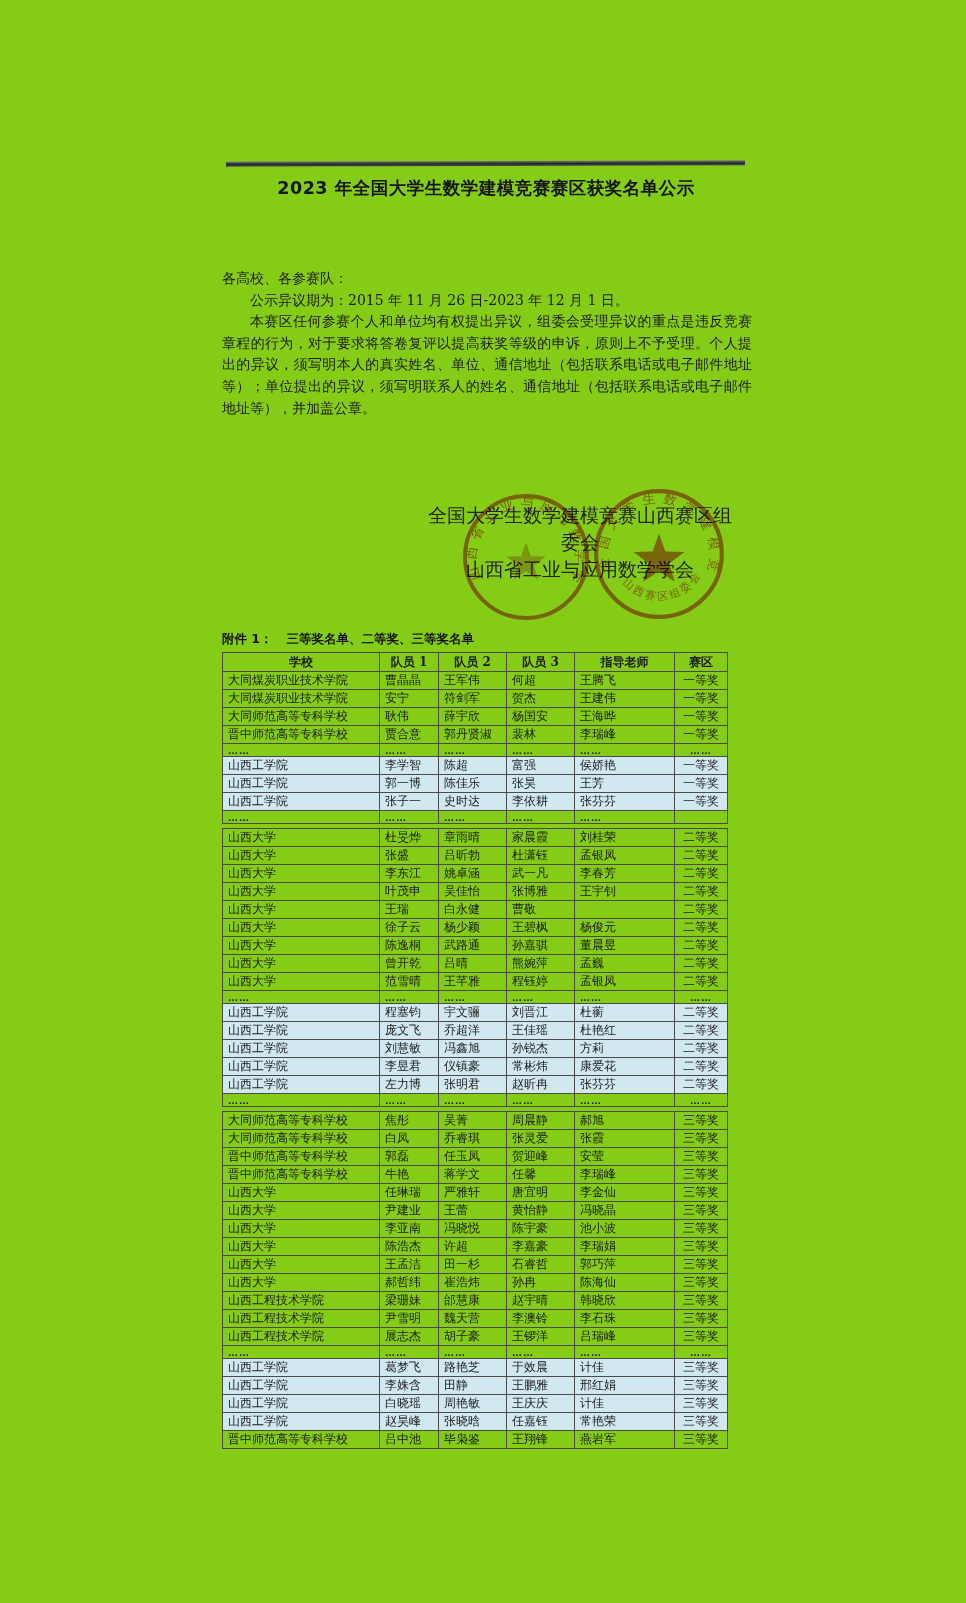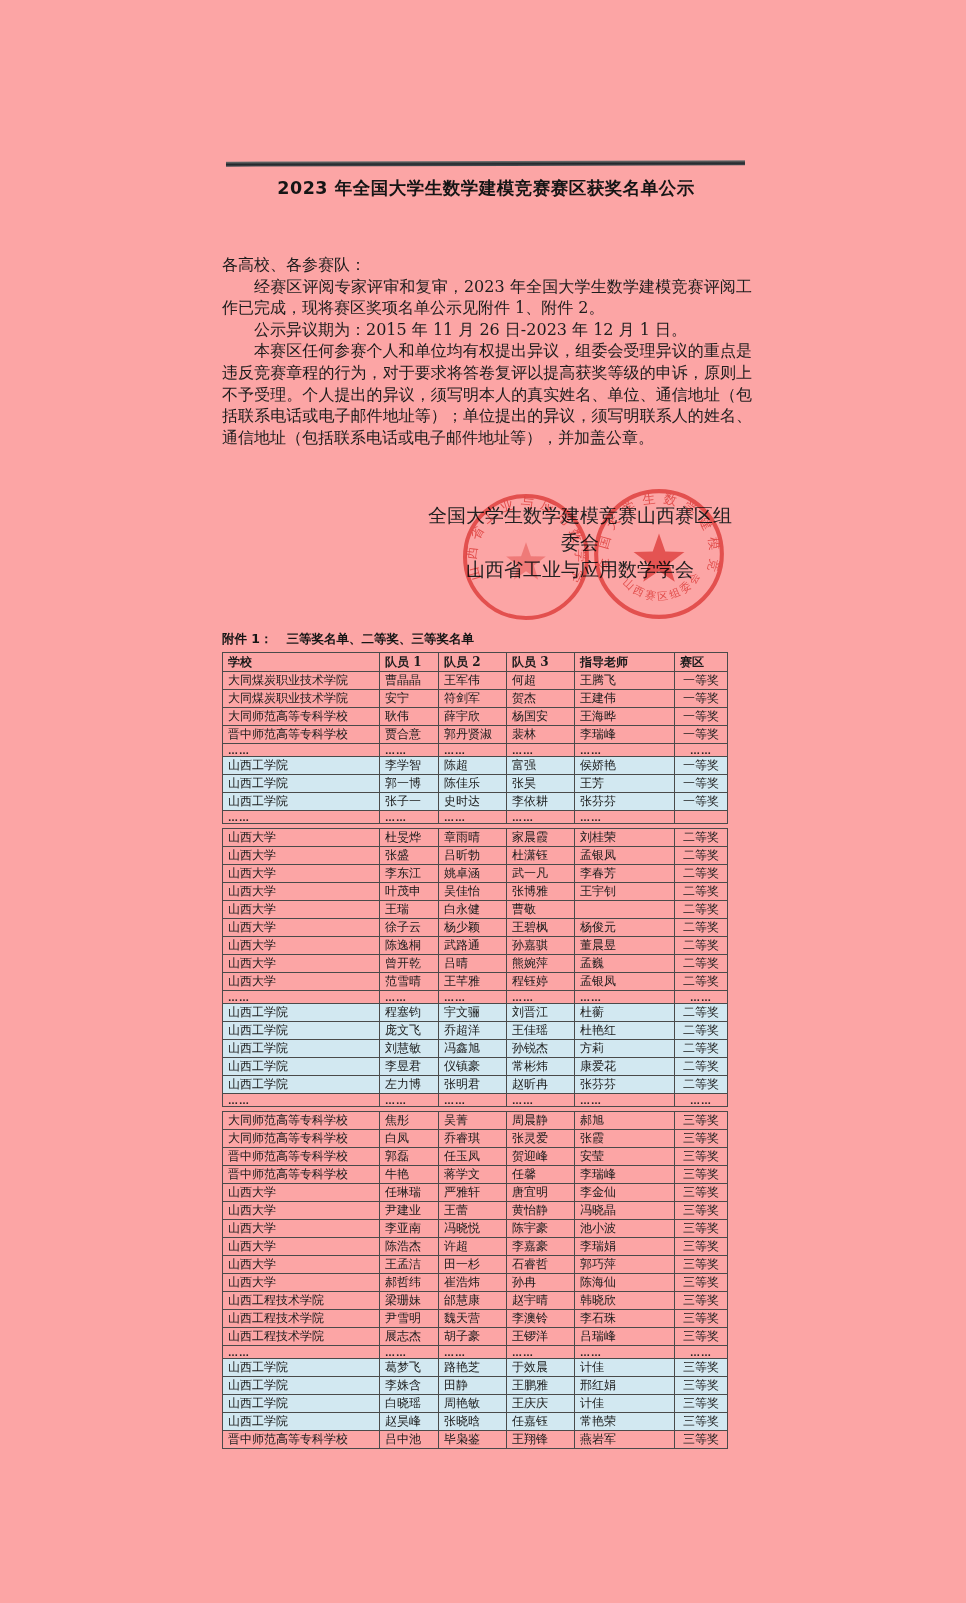--- a/index.html
+++ b/index.html
@@ -1,37 +1,37 @@
 <!DOCTYPE html>
 <html><head>
 <meta charset="utf-8">
 <style>
   html,body { margin:0; padding:0; background:#e9e9e9; }
   .doc {
     position:relative; width:966px; height:1603px; margin:0 auto;
-    background:#fca5a5; overflow:hidden;
+    background:#84cc16; overflow:hidden;
     font-family:"DejaVu Serif","Liberation Serif",serif; color:#1f1f1f;
   }
   .topbar {
     position:absolute; left:226px; top:161px; width:519px; height:5px;
     background:linear-gradient(#777 0%, #23272b 55%, #4a4f54 100%);
     transform:rotate(-0.15deg);
   }
   .title {
     position:absolute; left:210px; top:176px; width:552px; text-align:center;
     font-family:"DejaVu Sans","Liberation Sans",sans-serif;
     font-weight:bold; font-size:17.5px; letter-spacing:0.5px; color:#151515;
   }
   .docnum {
     position:absolute; left:210px; top:212px; width:552px; text-align:center;
     font-size:12.5px; color:#2b2b2b;
   }
   .bodytext {
-    position:absolute; left:222px; top:254px; width:530px;
-    font-size:16px; line-height:21.6px; text-align:justify; color:#1c1c1c;
+    position:absolute; left:222px; top:268px; width:530px;
+    font-size:14px; line-height:21.6px; text-align:justify; color:#1c1c1c;
   }
   .bodytext p { margin:0; text-indent:2em; }
   .bodytext p.salutation { text-indent:0; }
   .sig {
     position:absolute; left:425px; top:502px; width:310px; text-align:center;
     font-size:19px; line-height:27px; color:#222; z-index:1;
   }
   .stamp { position:absolute; mix-blend-mode:multiply; opacity:0.85; z-index:2; }
   .stamp-left  { left:460px; top:491px; }
   .stamp-right { left:591px; top:486px; }
@@ -43,21 +43,21 @@
   .attach .attach-title { margin-left:14px; }
   .tablewrap { position:absolute; left:222px; top:652px; }
   table.awards {
     border-collapse:collapse; width:505px; table-layout:fixed;
     font-size:12px; color:#1b1b1b;
   }
   table.awards th, table.awards td {
     border:1px solid #4a4a4a; padding:1px 5px; height:15px; line-height:15px;
     overflow:hidden; white-space:nowrap; text-align:left; font-weight:normal;
   }
-  table.awards th { font-weight:bold; text-align:left; height:16px; }
+  table.awards th { font-weight:bold; text-align:center; height:16px; }
   table.awards td:last-child { text-align:center; }
   table.awards tr.highlight td { background:#d2e8f1; }
   table.awards tr.dots td {
     height:10px; line-height:9px; font-size:10px; font-weight:bold; letter-spacing:1px;
   }
   table.awards tr.spacer td {
     border:none; height:4px; padding:0; background:transparent;
   }
   svg text { font-family:"DejaVu Serif","Liberation Serif",serif; }
 </style>
@@ -65,21 +65,20 @@
 <body>
 
 <div class="doc">
 
   <div class="topbar"></div>
 
   <div class="title">2023 年全国大学生数学建模竞赛赛区获奖名单公示</div>
 
   <div class="bodytext">
     <p class="salutation">各高校、各参赛队：</p>
-    <p>经赛区评阅专家评审和复审，2023 年全国大学生数学建模竞赛评阅工作已完成，现将赛区奖项名单公示见附件 1、附件 2。</p>
     <p>公示异议期为：2015 年 11 月 26 日-2023 年 12 月 1 日。</p>
     <p>本赛区任何参赛个人和单位均有权提出异议，组委会受理异议的重点是违反竞赛章程的行为，对于要求将答卷复评以提高获奖等级的申诉，原则上不予受理。个人提出的异议，须写明本人的真实姓名、单位、通信地址（包括联系电话或电子邮件地址等）；单位提出的异议，须写明联系人的姓名、通信地址（包括联系电话或电子邮件地址等），并加盖公章。</p>
   </div>
 
   <div class="sig">
     <div>全国大学生数学建模竞赛山西赛区组委会</div>
     <div>山西省工业与应用数学学会</div>
   </div>
 
   <svg class="stamp stamp-left" width="132" height="132" viewBox="0 0 132 132">

